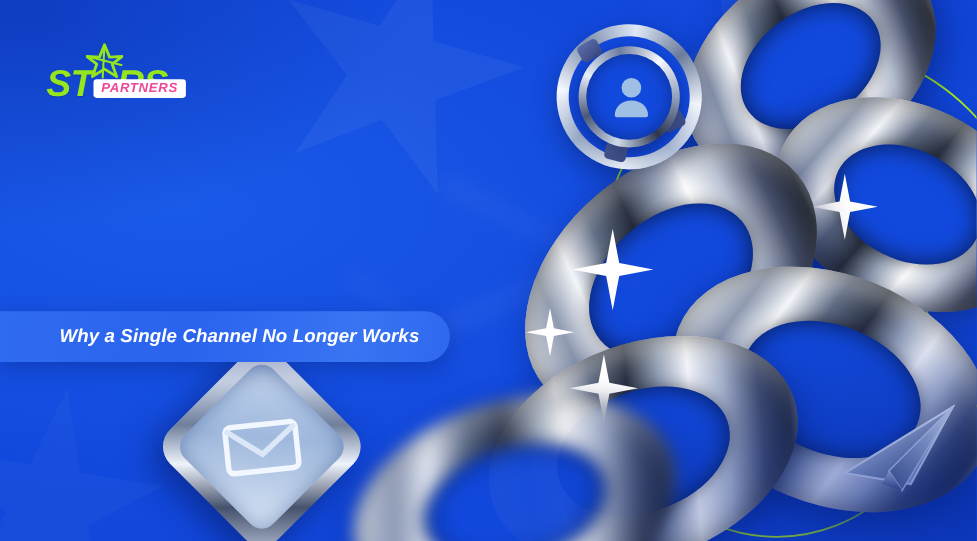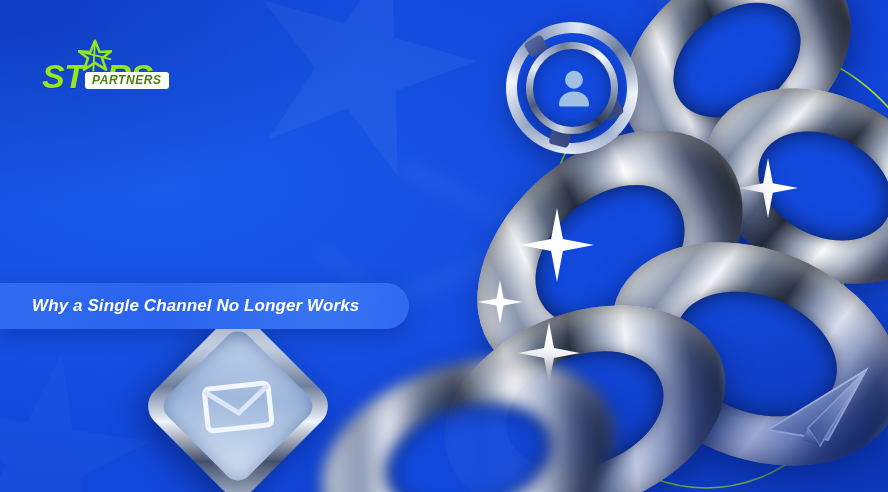--- a/index.html
+++ b/index.html
@@ -100,21 +100,21 @@
   .logo-star {
     position:absolute; left:36px; top:1px; width:34px; height:34px;
   }
   .logo-tag {
     position:absolute; left:43px; top:34px;
     background:#ffffff; border-radius:3px;
     padding:2px 7px 3px 7px;
   }
   .logo-tag span {
     font-size:12px; font-weight:bold; font-style:italic;
-    color:#4d7c0f; letter-spacing:.6px; line-height:12px;
+    color:#ec4899; letter-spacing:.6px; line-height:12px;
     display:block;
   }
 
   
   #headline { position:absolute; left:42px; top:138px; width:520px; }
   .hl {
     font-weight:bold; font-style:italic;
     color:#eaf0fd;
     letter-spacing:-1px;
     line-height:.92;
@@ -127,21 +127,21 @@
   
   #subtitle-pill {
     position:absolute; left:0; top:283px;
     width:409px; height:46px;
     border-radius:0 23px 23px 0;
     background:linear-gradient(100deg,#2f6bf0 0%, #2a63ee 42%, #3974f3 78%, #2f68ef 100%);
     box-shadow:0 6px 20px rgba(4,24,95,.30);
     display:flex; align-items:center;
   }
   #subtitle-pill span {
-    margin-left:32px;
+    margin-left:54px;
     color:#ffffff;
     font-size:17px; font-weight:bold; font-style:italic;
     letter-spacing:.1px; white-space:nowrap;
   }
 
   
   #user-badge { left:506px; top:22px; width:132px; height:132px; }
   .badge-outer {
     position:absolute; inset:0; border-radius:50%;
     background:conic-gradient(from 200deg,

